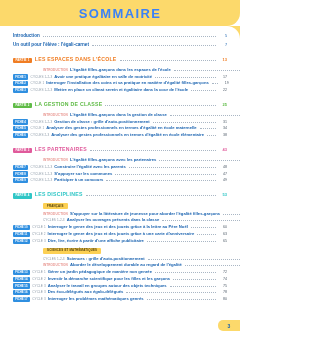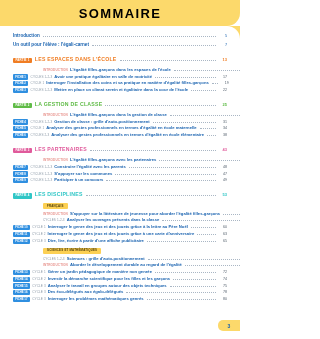--- a/index.html
+++ b/index.html
@@ -25,21 +25,21 @@
   }
   .header-band .notch:after{
     content:"";position:absolute;left:0;top:0;
     width:13px;height:13px;background:#fff;
     border-top-right-radius:13px;
   }
   .page-title{
     position:absolute;top:6px;left:0;width:240px;
     text-align:center;
     font-size:13px;font-weight:bold;letter-spacing:1.4px;
-    color:#000000;
+    color:#3b82f6;
   }
 
   
   .toc{
     position:absolute;top:34px;left:13px;
     width:214px;
   }
 
   .row{
     display:flex;align-items:baseline;

